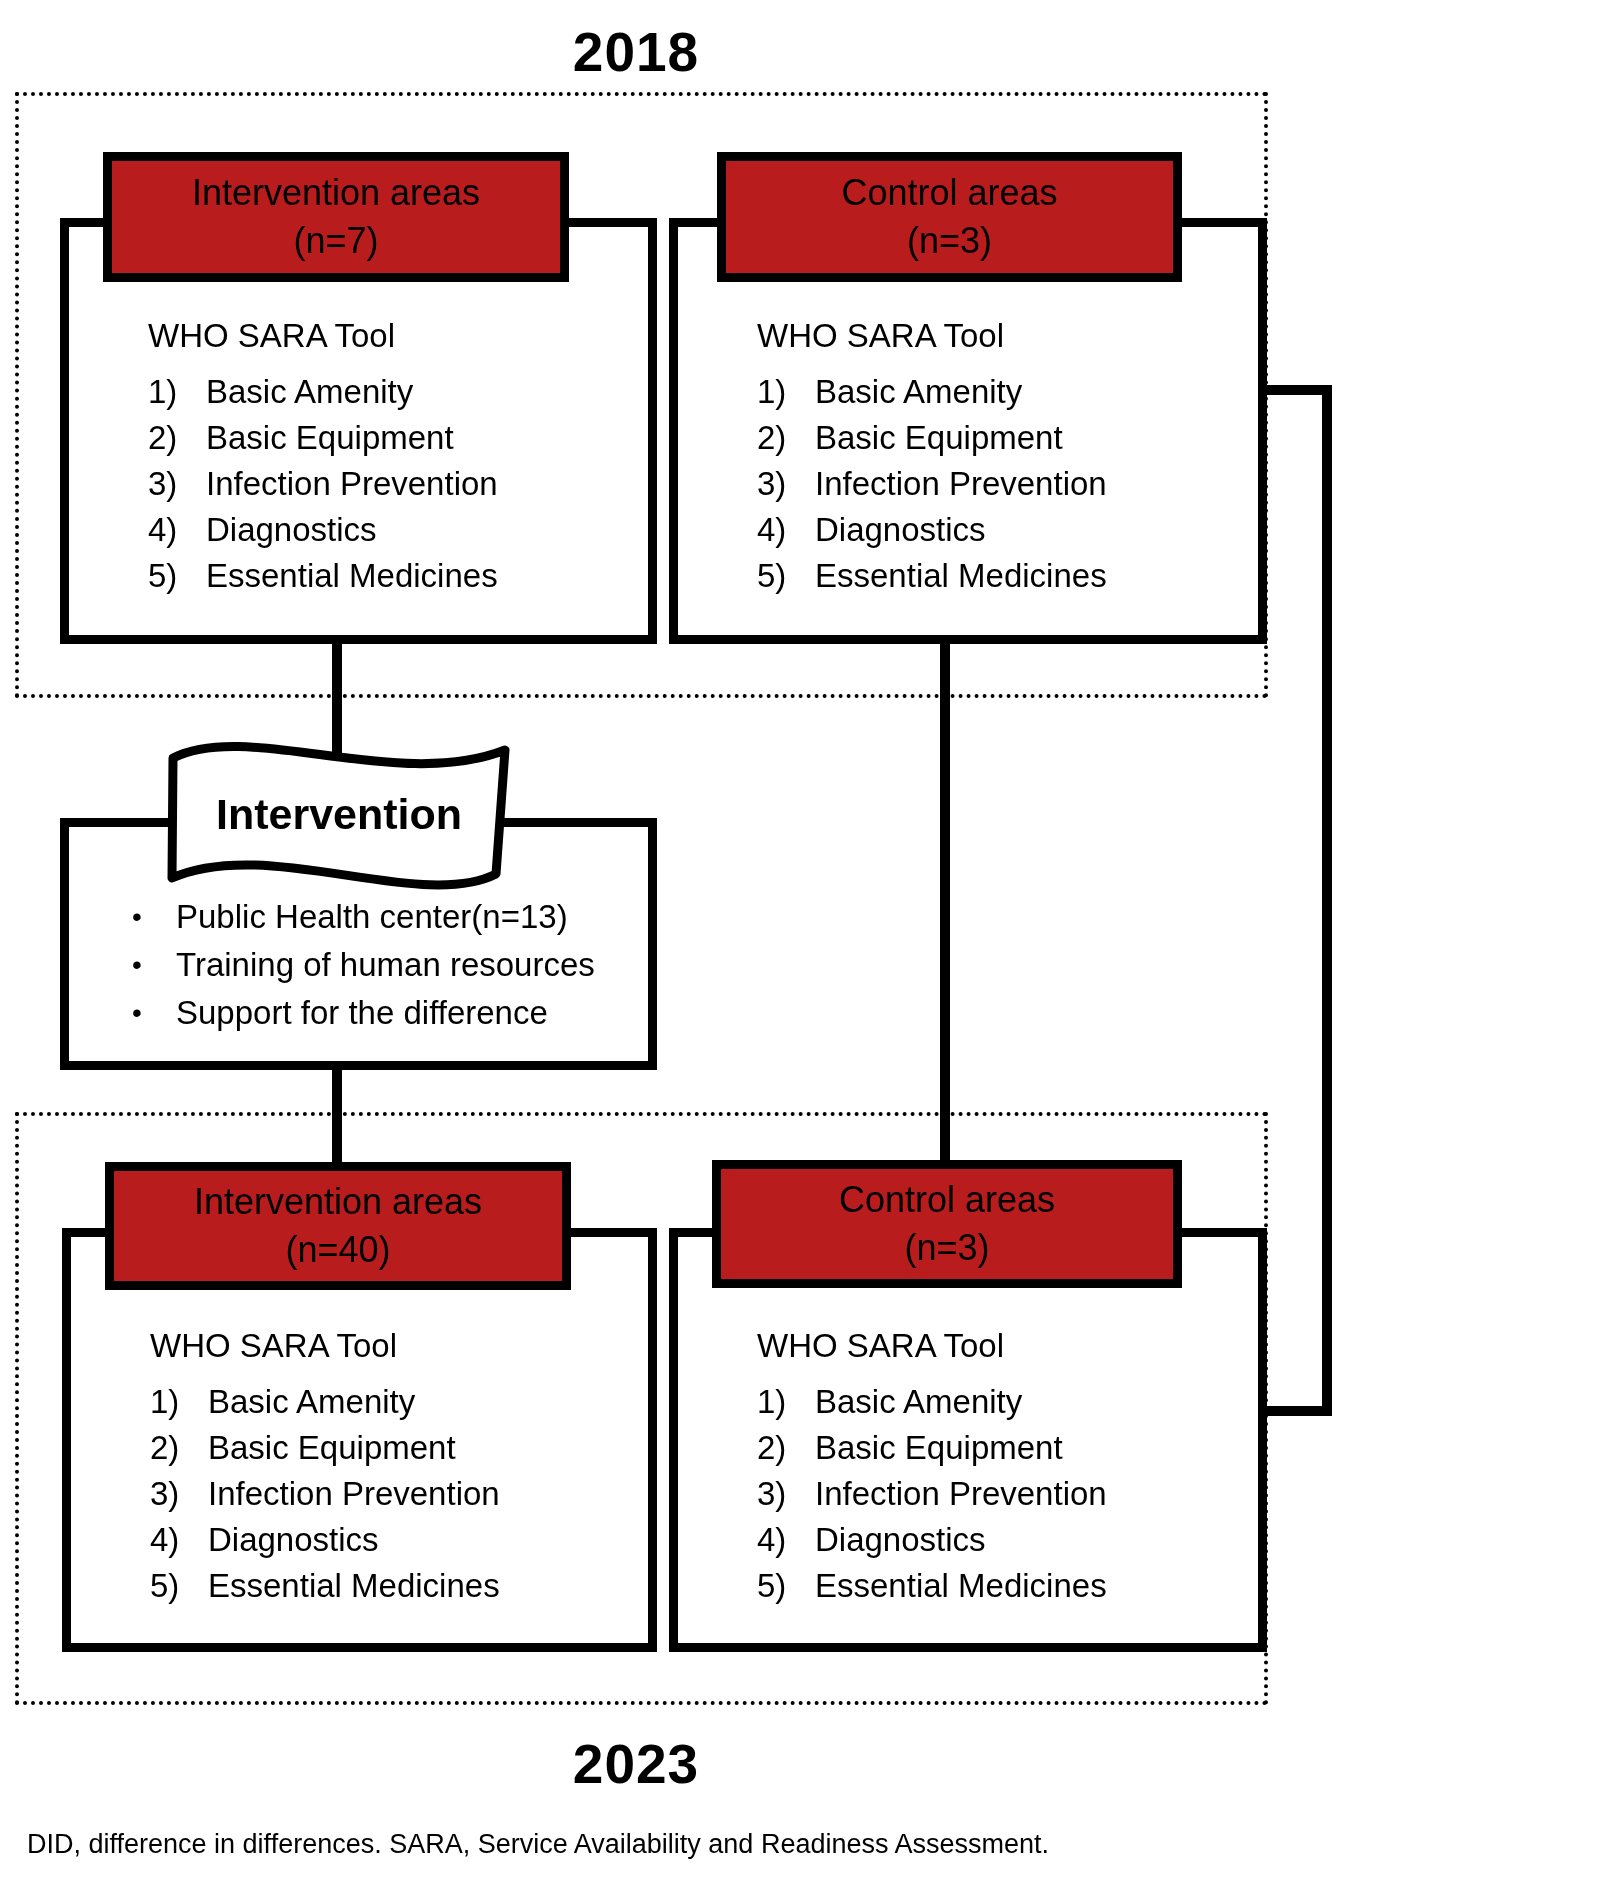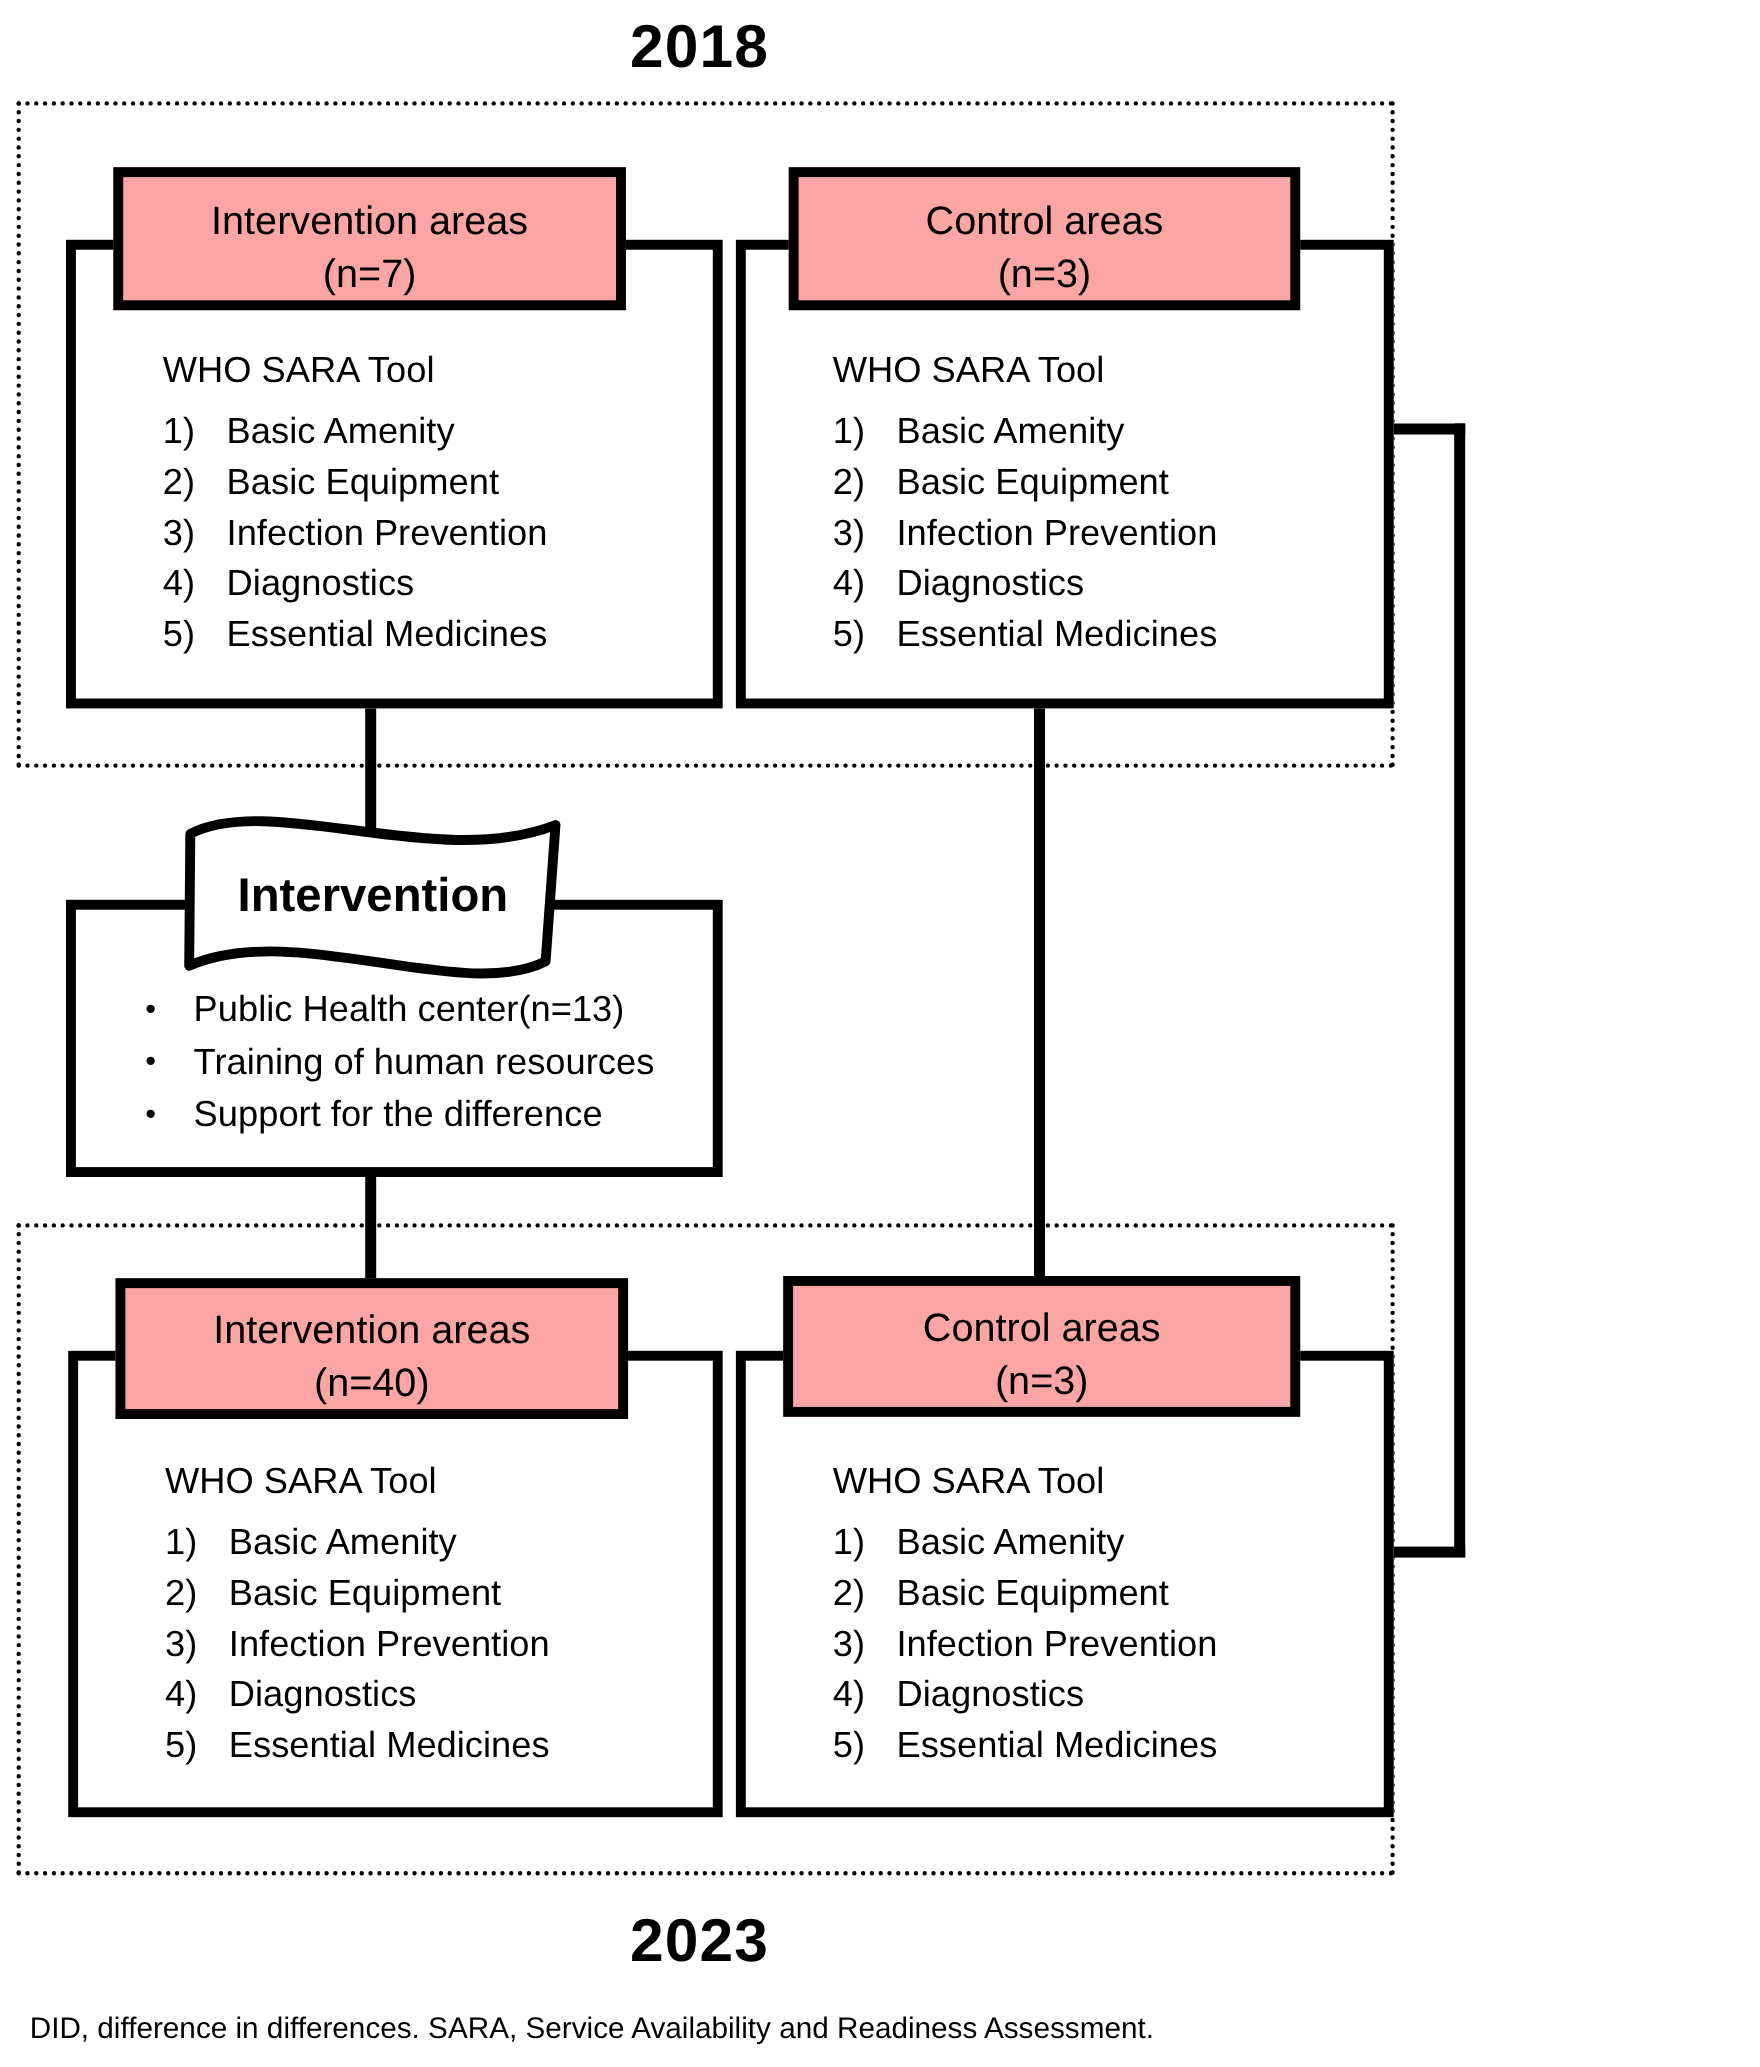--- a/index.html
+++ b/index.html
@@ -4,21 +4,21 @@
 <style>
   html,body{margin:0;padding:0;background:#ffffff;}
   #canvas{
     position:relative;width:1600px;height:1879px;background:#ffffff;
     font-family:"Liberation Sans",sans-serif;color:#000;overflow:hidden;
   }
   .year{
     position:absolute;width:600px;text-align:center;
     font-weight:bold;font-size:55px;letter-spacing:1px;
   }
-  #year2018{left:336px;top:10px;}
+  #year2018{left:336px;top:20px;}
   #year2021{left:336px;top:1732px;}
 
   .dotted-frame{position:absolute;border:4px dotted #000;z-index:0;}
   #frame2018{left:15px;top:92px;width:1245px;height:598px;}
   #frame2021{left:15px;top:1112px;width:1245px;height:585px;}
 
   .connector{position:absolute;background:#000;z-index:1;}
   #connTopLeft{left:332px;top:640px;width:10px;height:125px;}
   #connMidLeft{left:332px;top:1066px;width:10px;height:100px;}
   #connRight{left:940px;top:636px;width:10px;height:528px;}
@@ -31,22 +31,22 @@
     font-size:33px;
     padding-left:39px;
   }
   #boxTL{left:60px;top:218px;width:540px;height:408px;}
   #boxTR{left:669px;top:218px;width:541px;height:408px;}
   #boxBL{left:62px;top:1228px;width:538px;height:406px;}
   #boxBR{left:669px;top:1228px;width:541px;height:406px;}
   #boxIntervention{left:60px;top:818px;width:540px;height:234px;}
 
   .header-box{
-    position:absolute;background:#fca5a5;border:9px solid #000;z-index:3;
-    display:flex;flex-direction:column;align-items:center;justify-content:flex-end;
+    position:absolute;background:#b91c1c;border:9px solid #000;z-index:3;
+    display:flex;flex-direction:column;align-items:center;justify-content:center;
     text-align:center;font-size:36px;line-height:48px;
   }
   #hdrTL{left:103px;top:152px;width:448px;height:112px;}
   #hdrTR{left:717px;top:152px;width:447px;height:112px;}
   #hdrBL{left:105px;top:1162px;width:448px;height:110px;}
   #hdrBR{left:712px;top:1160px;width:452px;height:110px;}
 
   .sara{padding:86px 8px 0 40px;}
   .sara .sara-heading{line-height:46px;margin-bottom:10px;}
   .sara .sara-row{display:flex;line-height:46px;}

